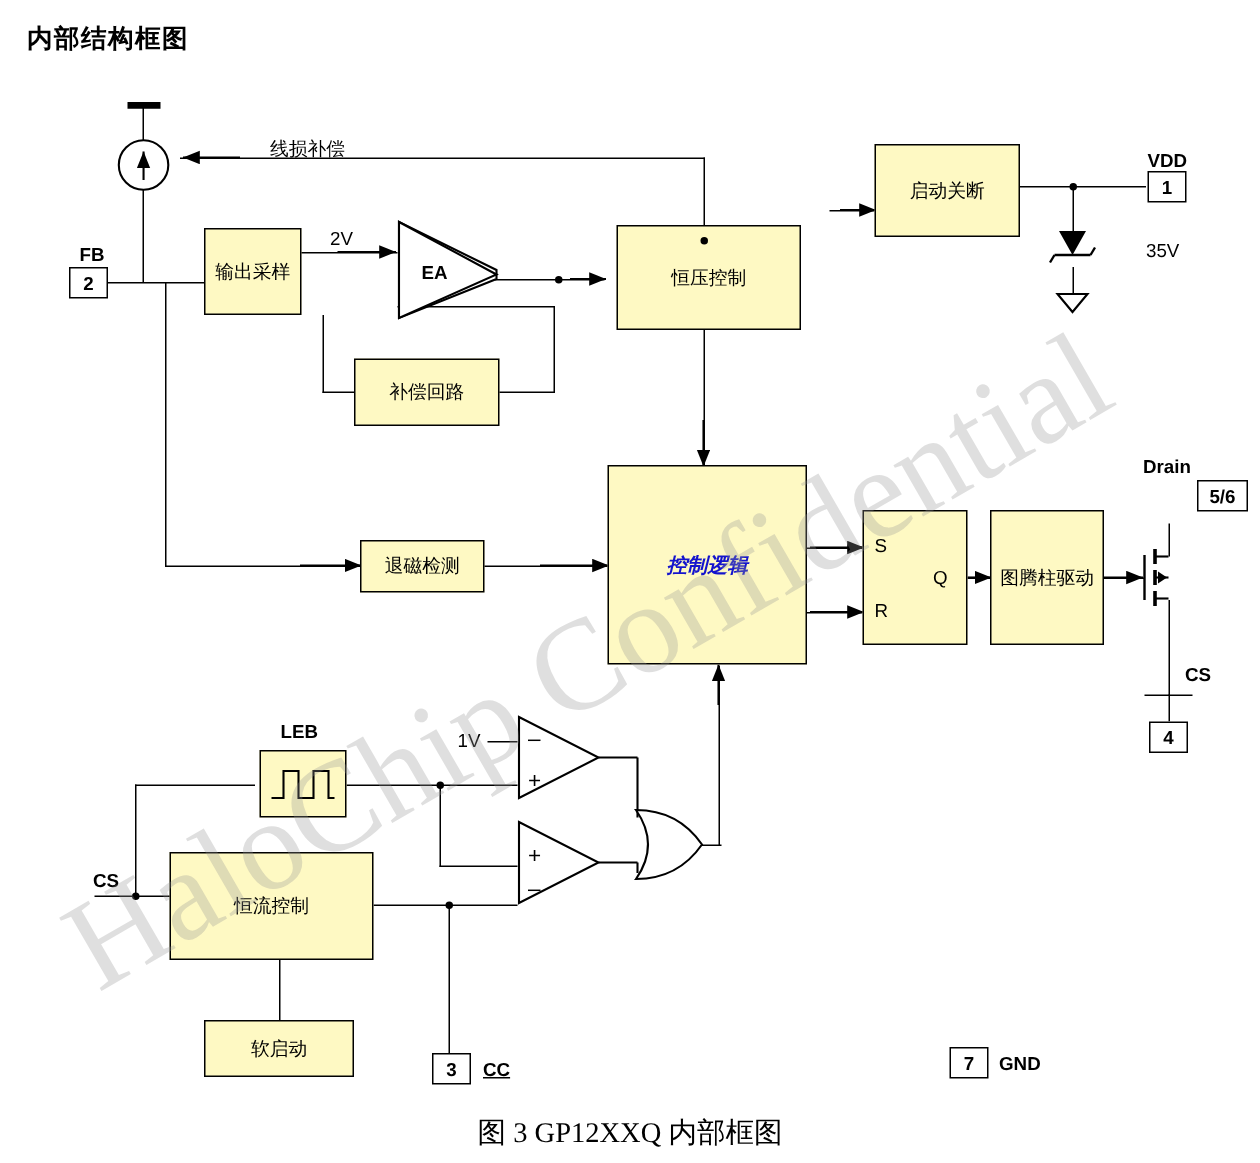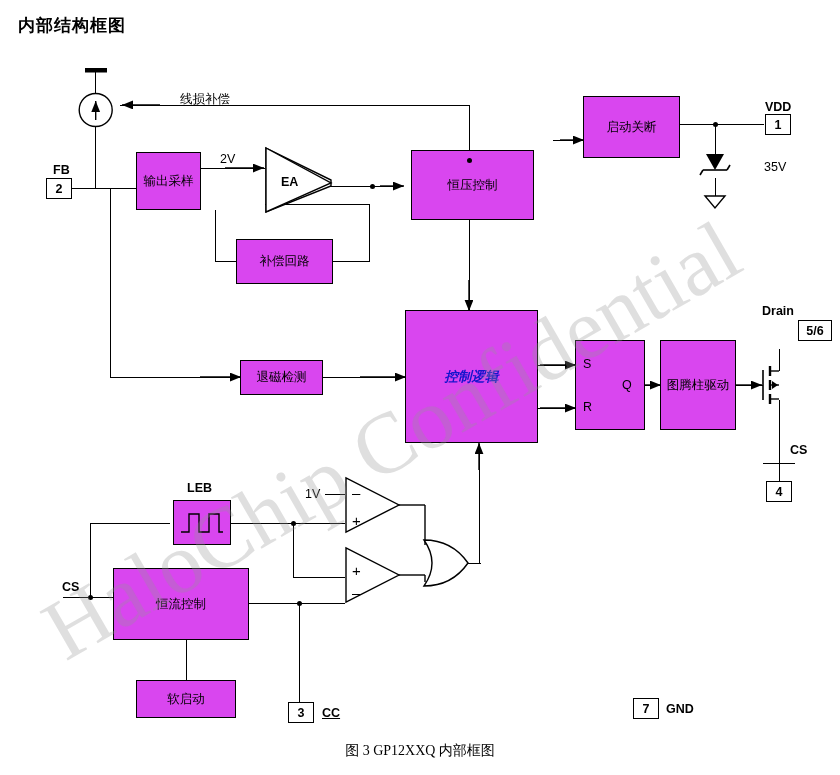--- a/index.html
+++ b/index.html
@@ -40,21 +40,21 @@
     color: rgba(150,150,150,0.30);
     white-space: nowrap;
     transform: rotate(-30deg);
     transform-origin: left bottom;
   }
   .wm1 { left: 36px; top: 580px; }
   
   .blk {
     position: absolute;
     border: 1.4px solid #000;
-    background: #d946ef;
+    background: #fef9c3;
     display: flex;
     align-items: center;
     justify-content: center;
     font-size: 12.5px;
     color: #000;
     box-sizing: border-box;
     z-index: 3;
   }
   .pin {
     position: absolute;
@@ -97,21 +97,21 @@
     left: 0; top: 0;
     width: 840px; height: 775px;
     z-index: 3;
     overflow: visible;
   }
   .caption {
     position: absolute;
     width: 840px;
     text-align: center;
     top: 742px;
-    font-size: 14px;
+    font-size: 19px;
     font-family: "Liberation Serif", serif;
     color: #000;
   }
 </style>
 </head>
 <body>
 
 <div id="page">
 
   <div class="title">内部结构框图</div>

